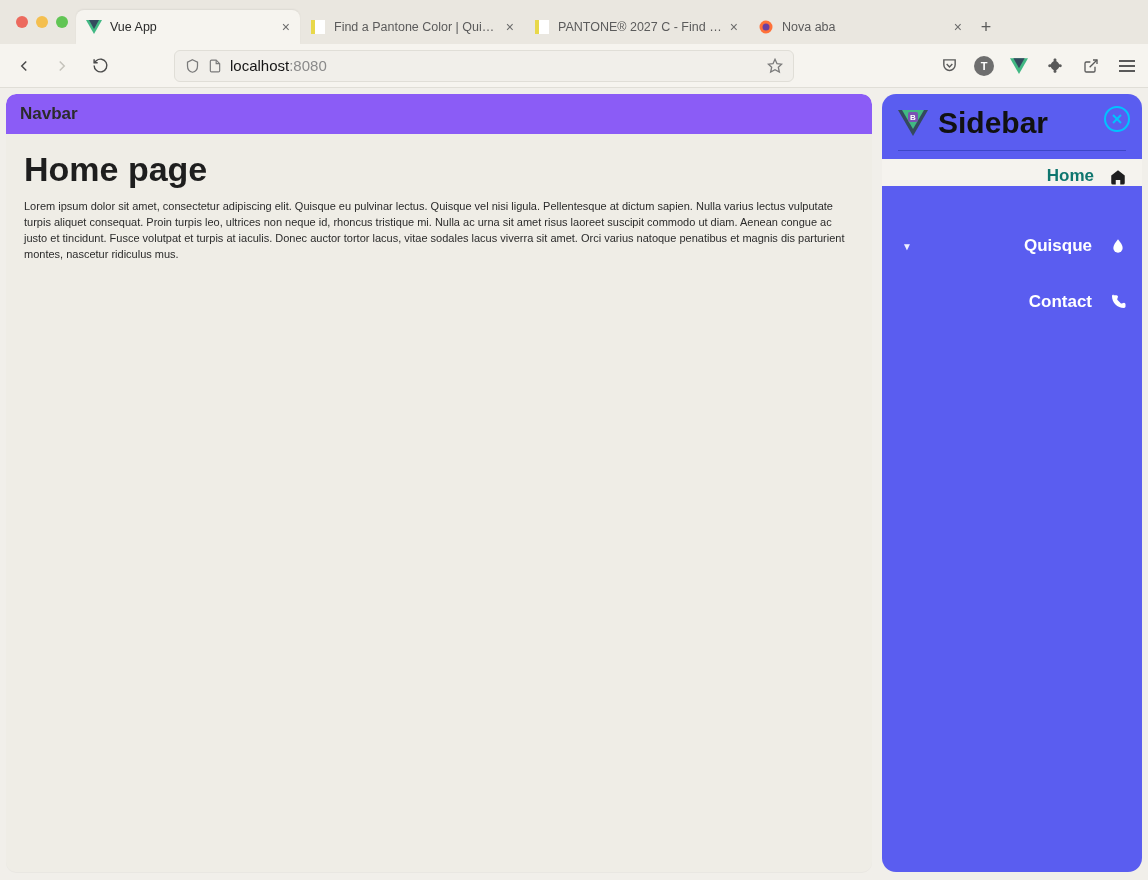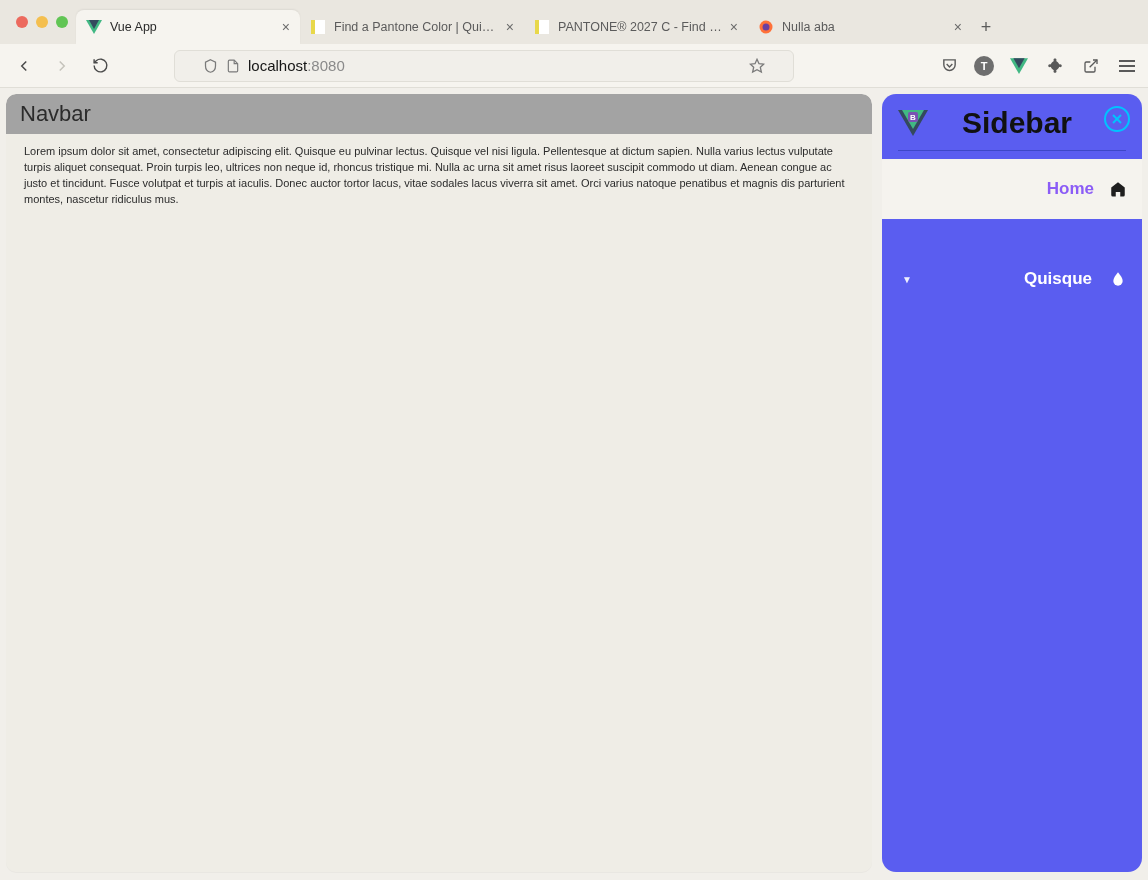--- a/index.html
+++ b/index.html
@@ -14,48 +14,48 @@
   .tabs { display:flex; align-items:flex-end; height:44px; flex:1; }
   .tab { height:34px; display:flex; align-items:center; padding:0 10px; font-size:12.5px; color:#5b5b5b; gap:8px; width:224px; border-top-left-radius:8px; border-top-right-radius:8px; position:relative; }
   .tab .tab-title{ white-space:nowrap; overflow:hidden; text-overflow:ellipsis; flex:1; }
   .tab.active{ background:#f6f4ef; color:#2b2b2b; box-shadow:0 -1px 2px rgba(0,0,0,0.06); }
   .tab .close{ font-size:14px; color:#6b6b6b; line-height:1; }
   .tab .favicon{ width:16px; height:16px; display:inline-flex; align-items:center; justify-content:center; }
   .newtab{ width:28px; display:flex; align-items:center; justify-content:center; color:#5b5b5b; height:34px; font-size:18px;}
   .toolbar { height:44px; background:#f6f4ef; display:flex; align-items:center; padding:0 10px; gap:10px; border-bottom:1px solid #e0ded7;}
   .nav-icon{ width:28px; height:28px; display:flex; align-items:center; justify-content:center; color:#5a5a5a; border-radius:4px;}
   .nav-icon.disabled{ color:#bdbbb4; }
-  .addr { flex:0 0 620px; margin-left:50px; height:32px; background:#f1efea; border:1px solid #e0ded7; border-radius:6px; display:flex; align-items:center; padding:0 28px; gap:8px; color:#3b3b3b; font-size:15px;}
+  .addr { flex:0 0 620px; margin-left:50px; height:32px; background:#f1efea; border:1px solid #e0ded7; border-radius:6px; display:flex; align-items:center; padding:0 10px; gap:8px; color:#3b3b3b; font-size:15px;}
   .addr .secure{ color:#7a7a7a; }
   .addr .host{ color:#151515; }
   .addr .port{ color:#8a8a8a; }
   .addr .star{ margin-left:auto; color:#7a7a7a;}
   .toolbar-right{ margin-left:auto; display:flex; gap:14px; align-items:center; }
   .tb-icon{ width:22px; height:22px; color:#5a5a5a; display:flex; align-items:center; justify-content:center;}
   .tb-circle{ width:20px; height:20px; border-radius:50%; background:#6e6e6e; color:#fff; font-size:11px; display:flex; align-items:center; justify-content:center; font-weight:600;}
   .hamb{ display:flex; flex-direction:column; gap:3px;}
   .hamb span{ width:16px; height:2px; background:#5a5a5a; display:block;}
 
   
   .viewport{ flex:1; background:#f1efea; padding:6px 6px 8px 6px; display:flex; gap:10px; overflow:hidden; position:relative; }
   .content-card{ flex:1; background:#efede6; border-radius:10px; overflow:hidden; display:flex; flex-direction:column; box-shadow:0 1px 0 rgba(0,0,0,0.03);}
-  .navbar{ height:40px; background:#a3a3a3; border-top-left-radius:10px; border-top-right-radius:10px; padding:0 14px; display:flex; align-items:center; font-size:22px; color:#2b2b2b;}
+  .navbar{ height:40px; background:#8b5cf6; border-top-left-radius:10px; border-top-right-radius:10px; padding:0 14px; display:flex; align-items:center; font-size:17px; color:#2b2b2b;font-weight:bold;}
   .page-body{ padding:10px 18px 18px 18px; color:#1e1e1e;}
   .page-body h1{ font-size:34px; font-weight:800; margin:6px 0 10px 0;}
   .page-body p{ font-size:11px; line-height:1.45; color:#2b2b2b; max-width:840px;}
 
   
   .sidebar-wrap{ width:260px; display:flex; flex-direction:column; gap:0; }
   .sidebar-header{ background:#5a5df0; border-radius:14px 14px 0 0; padding:12px 16px 8px 16px; position:relative; color:#0d0d0d;}
   .sidebar-header .row{ display:flex; align-items:center; gap:10px;}
-  .sidebar-title{ font-size:30px; font-weight:800; color:#111;margin-left:24px;}
+  .sidebar-title{ font-size:30px; font-weight:800; color:#111;}
   .sidebar-header .close-circle{ position:absolute; top:12px; right:12px; width:26px; height:26px; border:2px solid #00c3ff; border-radius:50%; color:#00c3ff; display:flex; align-items:center; justify-content:center; font-size:14px;}
   .bv-logo{ width:30px; height:26px; position:relative;}
   .sep{ height:1px; background:#3e47c8; margin-top:10px;}
-  .side-active{ background:#f5f3ee; color:#8b5cf6; height:60px; display:flex; align-items:center; justify-content:flex-end; padding:0 14px; gap:14px; font-size:17px; font-weight:600; border-top-right-radius:0;}
+  .side-active{ background:#f5f3ee; color:#0f766e; height:27px; display:flex; align-items:flex-end; justify-content:flex-end; padding:0 14px; gap:14px; font-size:17px; font-weight:600; border-top-right-radius:0;}
   .side-body{ background:#5a5df0; border-radius:0 0 14px 14px; flex:1; display:flex; flex-direction:column; padding-top:32px;}
   .side-item{ color:#fff; display:flex; align-items:center; justify-content:flex-end; gap:16px; padding:18px 14px; font-size:17px; font-weight:600;}
   .side-item .chev{ margin-right:auto; margin-left:6px; font-size:10px; opacity:.9;}
   .icon18{ width:20px; display:inline-flex; justify-content:center; }
 
   
   svg{ display:block; }
 </style>
 </head>
 <body>
@@ -99,21 +99,21 @@
         <span class="tab-title">PANTONE® 2027 C - Find a Pan</span>
         <span class="close">×</span>
       </div>
       <div class="tab">
         <span class="favicon">
           <svg width="14" height="14" viewBox="0 0 14 14">
               <circle cx="7" cy="7" r="6.5" fill="#ff7139"></circle>
               <circle cx="7" cy="7" r="3.5" fill="#6b3fa0"></circle>
             </svg>
         </span>
-        <span class="tab-title">Nulla aba</span>
+        <span class="tab-title">Nova aba</span>
         <span class="close">×</span>
       </div>
       <div class="newtab">+</div>
     </div>
   </div>
 
   <div class="toolbar">
     <div class="nav-icon">
       <svg width="18" height="18" viewBox="0 0 24 24" fill="none" stroke="#4a4a4a" stroke-width="2">
           <polyline points="15 18 9 12 15 6"></polyline>
@@ -184,20 +184,21 @@
       </div>
     </div>
   </div>
 
   <div class="viewport">
     <div class="content-card">
       <div class="navbar">
         <span>Navbar</span>
       </div>
       <div class="page-body">
+        <h1>Home page</h1>
         <p>Lorem ipsum dolor sit amet, consectetur adipiscing elit. Quisque eu pulvinar lectus. Quisque vel nisi ligula. Pellentesque at dictum sapien. Nulla varius lectus vulputate turpis aliquet consequat. Proin turpis leo, ultrices non neque id, rhoncus tristique mi. Nulla ac urna sit amet risus laoreet suscipit commodo ut diam. Aenean congue ac justo et tincidunt. Fusce volutpat et turpis at iaculis. Donec auctor tortor lacus, vitae sodales lacus viverra sit amet. Orci varius natoque penatibus et magnis dis parturient montes, nascetur ridiculus mus.</p>
       </div>
     </div>
 
     <div class="sidebar-wrap">
       <div class="sidebar-header">
         <div class="row">
           <span class="bv-logo">
             <svg width="30" height="26" viewBox="0 0 30 26">
               <polygon points="0,0 30,0 15,26" fill="#34495e"></polygon>
@@ -229,16 +230,24 @@
       <div class="side-body">
         <div class="side-item">
           <span class="chev">▼</span>
           <span>Quisque</span>
           <span class="icon18">
             <svg width="16" height="18" viewBox="0 0 24 24" fill="#fff">
                 <path d="M12 2c4 5 7 9 7 13a7 7 0 1 1-14 0c0-4 3-8 7-13z"></path>
               </svg>
           </span>
         </div>
+        <div class="side-item">
+          <span>Contact</span>
+          <span class="icon18">
+            <svg width="18" height="18" viewBox="0 0 24 24" fill="#fff">
+                <path d="M6 2c-1 0-2 1-2 2 0 9 7 16 16 16 1 0 2-1 2-2v-3c0-1-1-2-2-2l-3 1c-1 0-1 0-2-1l-3-3c-1-1-1-1-1-2l1-3c0-1-1-2-2-2H6z"></path>
+              </svg>
+          </span>
+        </div>
       </div>
     </div>
   </div>
 </div>
 
 </body></html>

